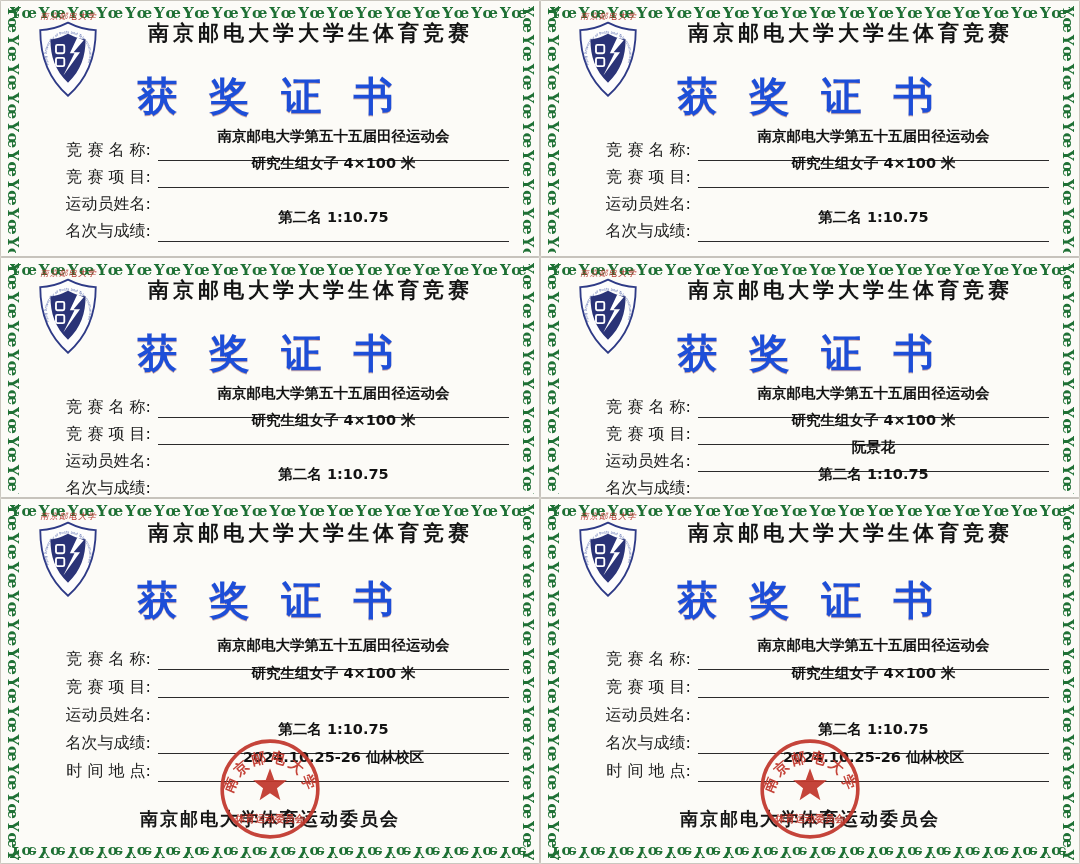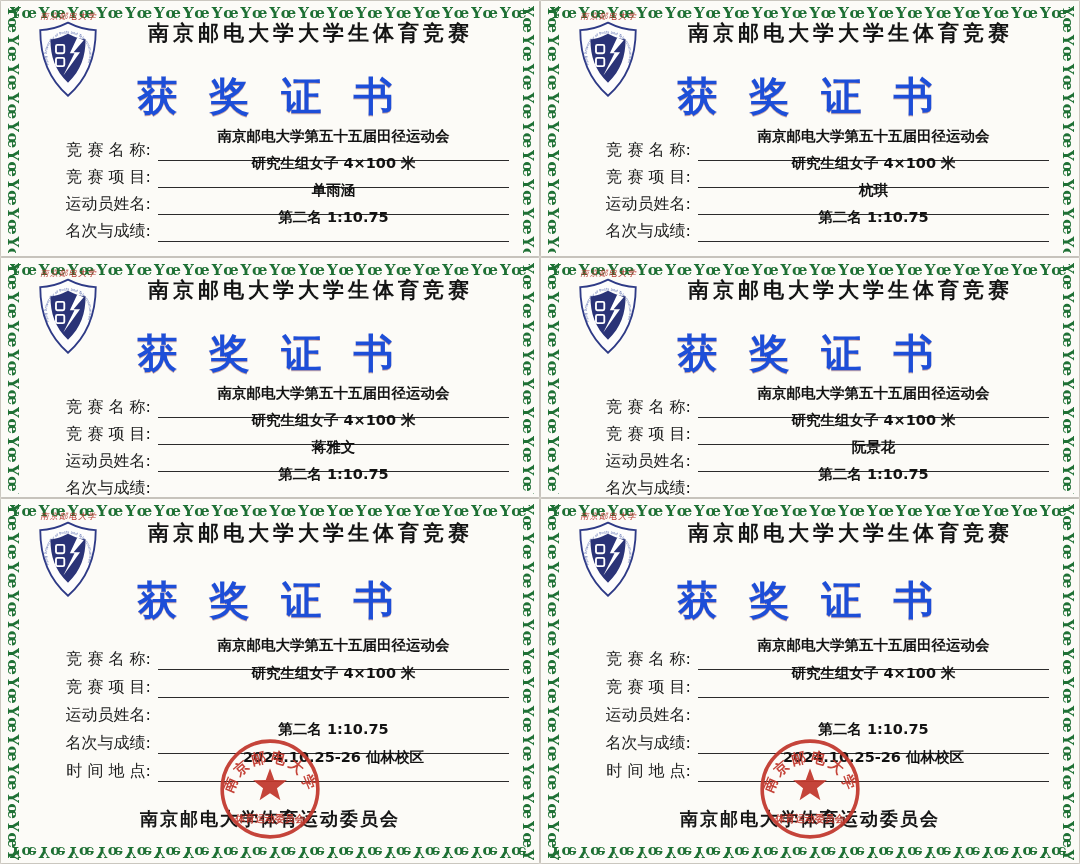--- a/index.html
+++ b/index.html
@@ -129,21 +129,20 @@
       <div class="field">
         <span class="flabel">竞 赛 名 称:</span>
         <span class="fvalue">南京邮电大学第五十五届田径运动会</span>
       </div>
       <div class="field">
         <span class="flabel">竞 赛 项 目:</span>
         <span class="fvalue">研究生组女子 4×100 米</span>
       </div>
       <div class="field">
         <span class="flabel">运动员姓名:</span>
-        <span class="fvalue">单雨涵</span>
       </div>
       <div class="field">
         <span class="flabel">名次与成绩:</span>
         <span class="fvalue">第二名  1:10.75</span>
       </div>
     </div>
   </div>
 
   <div class="cert partial">
     <div class="orn orn-top">YœYœYœYœYœYœYœYœYœYœYœYœYœYœYœYœYœYœYœYœYœYœYœYœYœYœYœYœYœYœ</div>
@@ -160,21 +159,20 @@
       <div class="field">
         <span class="flabel">竞 赛 名 称:</span>
         <span class="fvalue">南京邮电大学第五十五届田径运动会</span>
       </div>
       <div class="field">
         <span class="flabel">竞 赛 项 目:</span>
         <span class="fvalue">研究生组女子 4×100 米</span>
       </div>
       <div class="field">
         <span class="flabel">运动员姓名:</span>
-        <span class="fvalue">杭琪</span>
       </div>
       <div class="field">
         <span class="flabel">名次与成绩:</span>
         <span class="fvalue">第二名  1:10.75</span>
       </div>
     </div>
   </div>
 
   <div class="cert partial">
     <div class="orn orn-top">YœYœYœYœYœYœYœYœYœYœYœYœYœYœYœYœYœYœYœYœYœYœYœYœYœYœYœYœYœYœ</div>
@@ -191,21 +189,20 @@
       <div class="field">
         <span class="flabel">竞 赛 名 称:</span>
         <span class="fvalue">南京邮电大学第五十五届田径运动会</span>
       </div>
       <div class="field">
         <span class="flabel">竞 赛 项 目:</span>
         <span class="fvalue">研究生组女子 4×100 米</span>
       </div>
       <div class="field">
         <span class="flabel">运动员姓名:</span>
-        <span class="fvalue">蒋雅文</span>
       </div>
       <div class="field">
         <span class="flabel">名次与成绩:</span>
         <span class="fvalue">第二名  1:10.75</span>
       </div>
     </div>
   </div>
 
   <div class="cert partial">
     <div class="orn orn-top">YœYœYœYœYœYœYœYœYœYœYœYœYœYœYœYœYœYœYœYœYœYœYœYœYœYœYœYœYœYœ</div>

